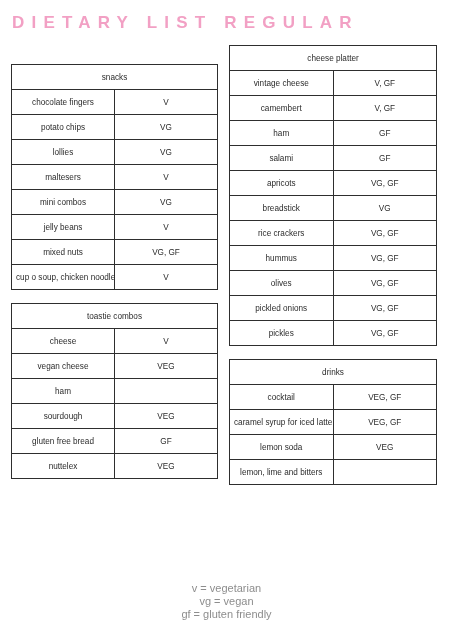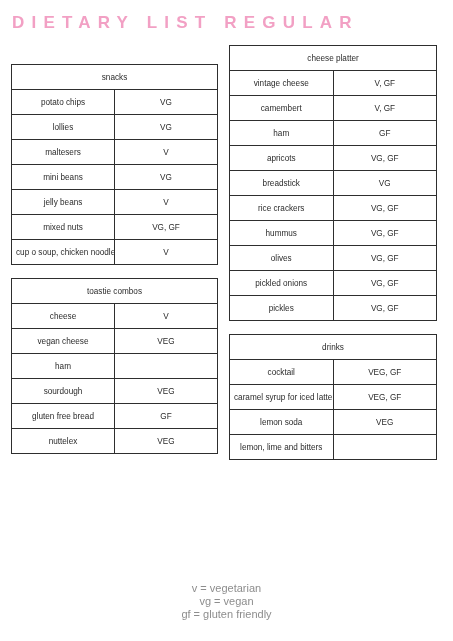--- a/index.html
+++ b/index.html
@@ -111,33 +111,37 @@
 
   <div class="page-title">DIETARY LIST REGULAR</div>
 
   <div class="col-left">
       <table class="menu-table">
         <tbody>
           <tr>
             <td class="section-header" colspan="2">snacks</td>
           </tr>
           <tr>
+            <td class="item-name">chocolate fingers</td>
+            <td class="item-diet">V</td>
+          </tr>
+          <tr>
             <td class="item-name">potato chips</td>
             <td class="item-diet">VG</td>
           </tr>
           <tr>
             <td class="item-name">lollies</td>
             <td class="item-diet">VG</td>
           </tr>
           <tr>
             <td class="item-name">maltesers</td>
             <td class="item-diet">V</td>
           </tr>
           <tr>
-            <td class="item-name">mini beans</td>
+            <td class="item-name">mini combos</td>
             <td class="item-diet">VG</td>
           </tr>
           <tr>
             <td class="item-name">jelly beans</td>
             <td class="item-diet">V</td>
           </tr>
           <tr>
             <td class="item-name">mixed nuts</td>
             <td class="item-diet">VG, GF</td>
           </tr>
@@ -188,20 +192,24 @@
           <tr>
             <td class="item-name">vintage cheese</td>
             <td class="item-diet">V, GF</td>
           </tr>
           <tr>
             <td class="item-name">camembert</td>
             <td class="item-diet">V, GF</td>
           </tr>
           <tr>
             <td class="item-name">ham</td>
+            <td class="item-diet">GF</td>
+          </tr>
+          <tr>
+            <td class="item-name">salami</td>
             <td class="item-diet">GF</td>
           </tr>
           <tr>
             <td class="item-name">apricots</td>
             <td class="item-diet">VG, GF</td>
           </tr>
           <tr>
             <td class="item-name">breadstick</td>
             <td class="item-diet">VG</td>
           </tr>

